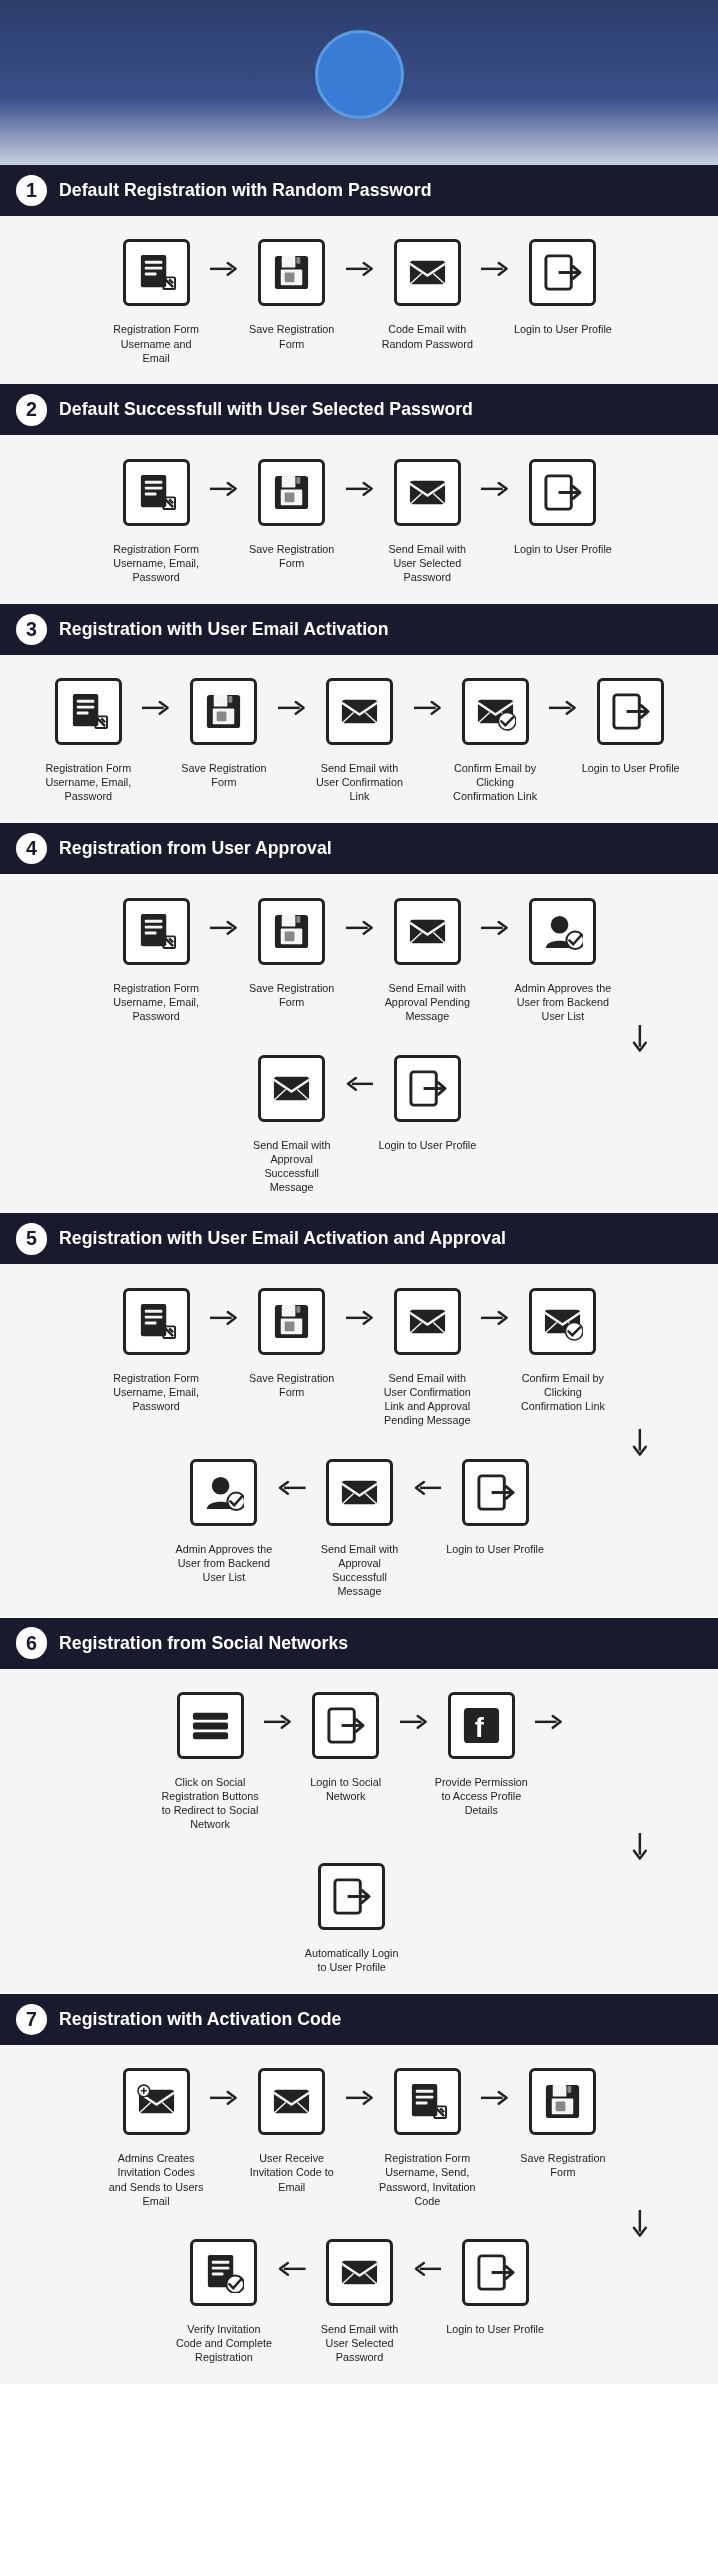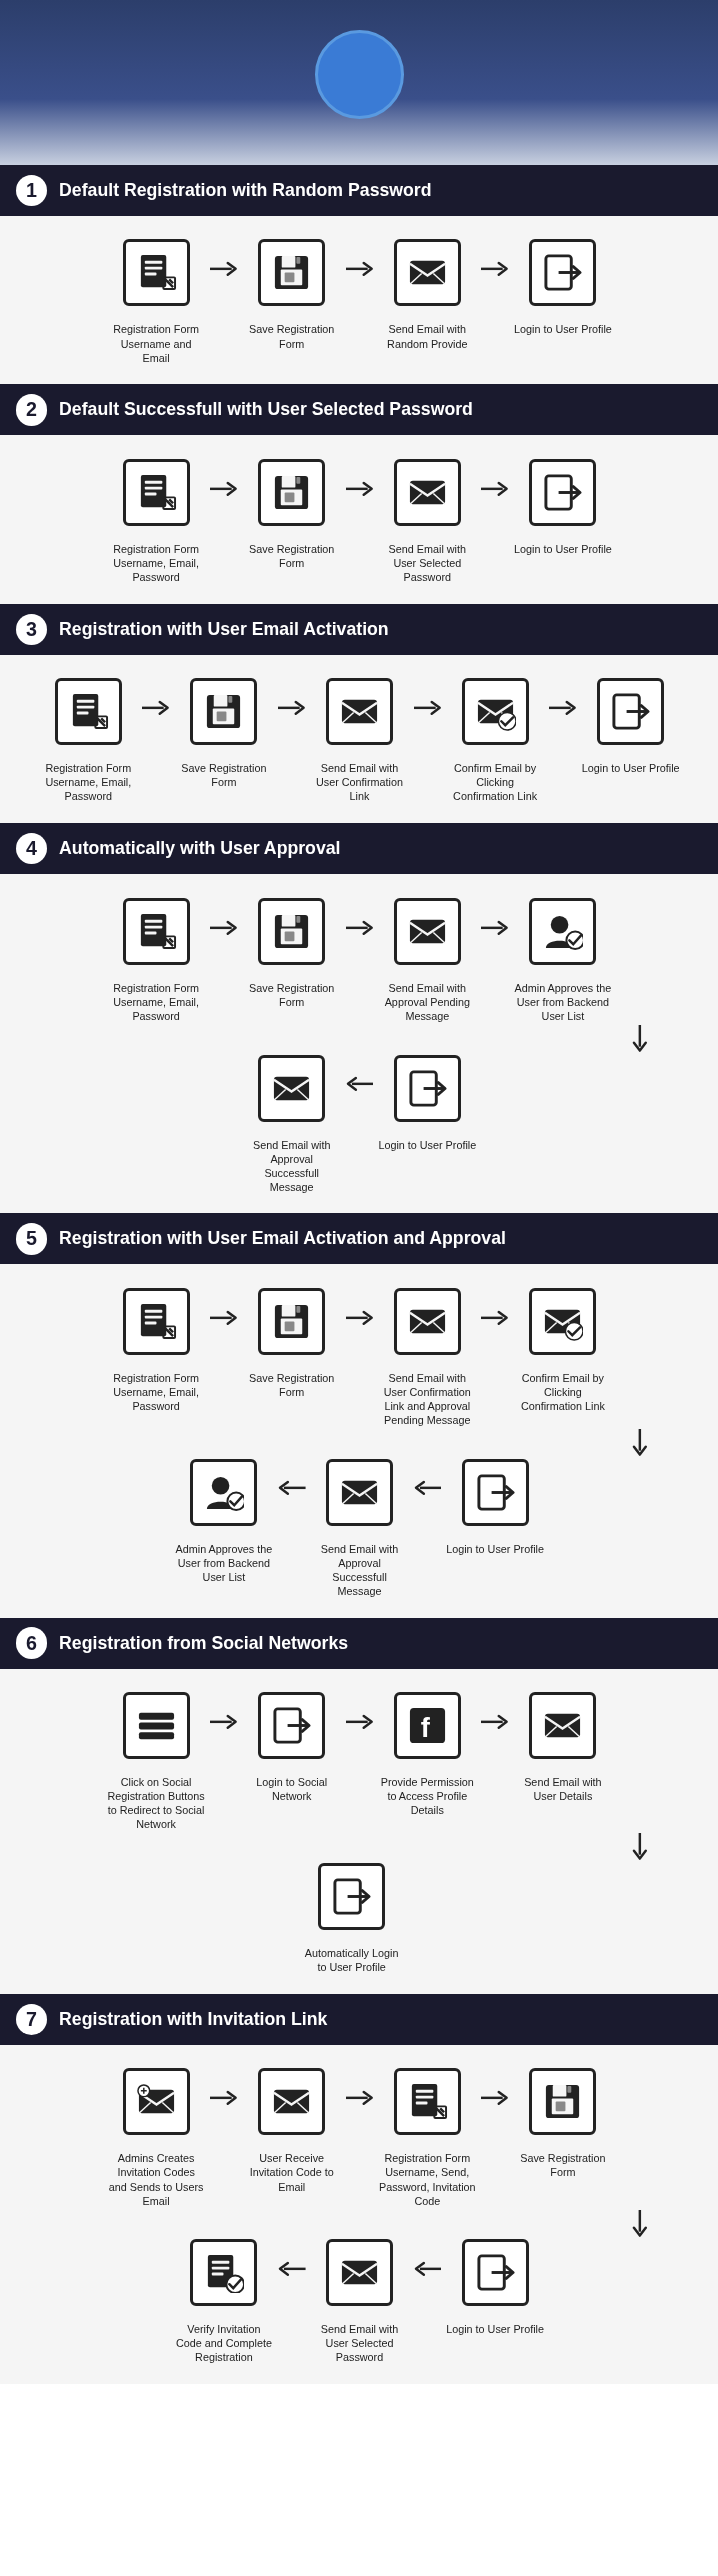--- a/index.html
+++ b/index.html
@@ -200,21 +200,21 @@
           </div>
           <div class="step">
     <div class="step-icon">
               <svg width="41" height="41" viewBox="0 0 42 42">
         <rect x="3" y="9" width="36" height="24" rx="3" fill="#222"></rect>
         <path d="M3 12 L21 24 L39 12" stroke="#f5f5f5" stroke-width="2.5" fill="none"></path>
         <line x1="3" y1="33" x2="15" y2="22" stroke="#f5f5f5" stroke-width="1.5"></line>
         <line x1="39" y1="33" x2="27" y2="22" stroke="#f5f5f5" stroke-width="1.5"></line>
       </svg>
             </div>
-    <div class="step-label">Send Email with Random Provide</div>
+    <div class="step-label">Code Email with Random Password</div>
   </div>
           <div class="arrow" style="padding-top:19.7px;">
             <svg width="27.6" height="19.7" viewBox="0 0 28 20">
               <line x1="0" y1="10" x2="22" y2="10" stroke="#222" stroke-width="2.5"></line>
               <path d="M18 4 L26 10 L18 16" stroke="#222" stroke-width="2.5" fill="none" stroke-linecap="round" stroke-linejoin="round"></path>
             </svg>
           </div>
           <div class="step">
     <div class="step-icon">
               <svg width="41" height="41" viewBox="0 0 42 42">
@@ -391,21 +391,21 @@
       </svg>
             </div>
     <div class="step-label">Login to User Profile</div>
   </div>
         </div>
       </div>
     </div>
     <div class="section">
       <div class="section-header">
         <span class="section-number">4</span>
-        <span>Automatically with User Approval</span>
+        <span>Registration from User Approval</span>
       </div>
       <div class="section-body">
 
       <div class="flow-rows-container">
         <div class="flow-row">
             <div class="step">
     <div class="step-icon">
                 <svg width="41" height="41" viewBox="0 0 42 42">
         <rect x="5" y="3" width="26" height="33" rx="2" fill="#222"></rect>
         <rect x="9" y="9" width="18" height="3" rx="1" fill="#f5f5f5"></rect>
@@ -689,31 +689,20 @@
       </svg>
               </div>
     <div class="step-label">Provide Permission to Access Profile Details</div>
   </div>
             <div class="arrow" style="padding-top:19.7px;">
               <svg width="27.6" height="19.7" viewBox="0 0 28 20">
                 <line x1="0" y1="10" x2="22" y2="10" stroke="#222" stroke-width="2.5"></line>
                 <path d="M18 4 L26 10 L18 16" stroke="#222" stroke-width="2.5" fill="none" stroke-linecap="round" stroke-linejoin="round"></path>
               </svg>
             </div>
-            <div class="step">
-    <div class="step-icon">
-                <svg width="41" height="41" viewBox="0 0 42 42">
-        <rect x="3" y="9" width="36" height="24" rx="3" fill="#222"></rect>
-        <path d="M3 12 L21 24 L39 12" stroke="#f5f5f5" stroke-width="2.5" fill="none"></path>
-        <line x1="3" y1="33" x2="15" y2="22" stroke="#f5f5f5" stroke-width="1.5"></line>
-        <line x1="39" y1="33" x2="27" y2="22" stroke="#f5f5f5" stroke-width="1.5"></line>
-      </svg>
-              </div>
-    <div class="step-label">Send Email with User Details</div>
-  </div>
           </div>
         <div class="between-rows">
           <svg width="19.7" height="27.6" viewBox="0 0 20 28">
               <line x1="10" y1="0" x2="10" y2="22" stroke="#222" stroke-width="2.5"></line>
               <path d="M4 18 L10 26 L16 18" stroke="#222" stroke-width="2.5" fill="none" stroke-linecap="round" stroke-linejoin="round"></path>
             </svg>
         </div>
         <div class="flow-row" style="justify-content:center;padding-right:15.8px;">
             <div class="step">
       <div class="step-icon">
@@ -725,21 +714,21 @@
               </div>
       <div class="step-label">Automatically Login to User Profile</div>
     </div>
           </div>
       </div>
       </div>
     </div>
     <div class="section">
       <div class="section-header">
         <span class="section-number">7</span>
-        <span>Registration with Invitation Link</span>
+        <span>Registration with Activation Code</span>
       </div>
       <div class="section-body">
 
       <div class="flow-rows-container">
         <div class="flow-row">
             <div class="step">
     <div class="step-icon">
                 <svg width="41" height="41" viewBox="0 0 42 42">
         <rect x="3" y="9" width="36" height="24" rx="3" fill="#222"></rect>
         <path d="M3 12 L21 24 L39 12" stroke="#f5f5f5" stroke-width="2.5" fill="none"></path>

